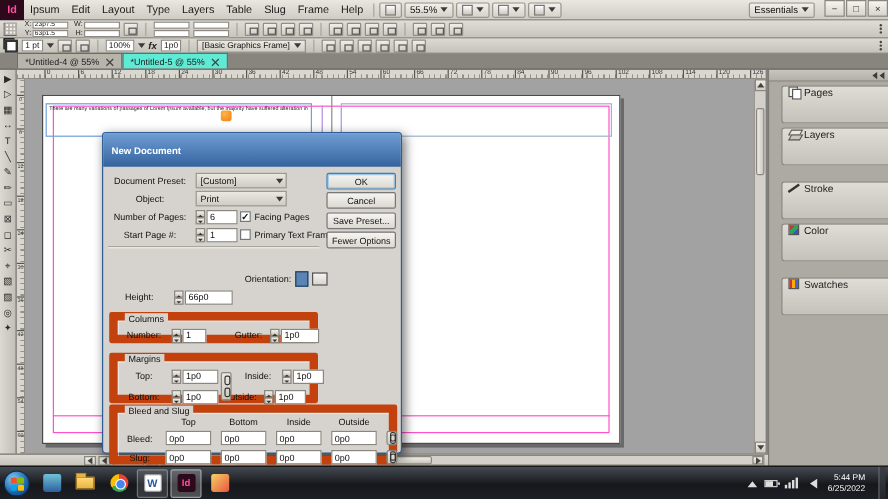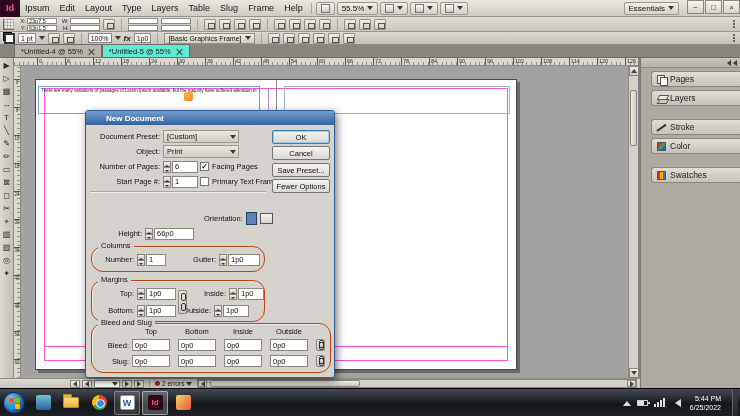--- a/index.html
+++ b/index.html
@@ -79,47 +79,47 @@
 .errdot{width:5px;height:5px;border-radius:50%;background:#cc2222;border:1px solid #7a1212;flex:none}
 .errtxt{white-space:nowrap;color:#222}
 #hscroll{flex:1;height:9px;margin:0 3px;background:#d3d0c9;border:1px solid #8a877f;position:relative}
 .hthumb{position:absolute;left:12px;top:0;width:150px;height:7px;background:linear-gradient(#f0eee8,#c9c6be);border:1px solid #8a877f;border-radius:2px}
 .hbtn{position:absolute;top:0;width:9px;height:7px;background:linear-gradient(#f0eee8,#cfccc4);border:1px solid #8a877f;display:flex;align-items:center;justify-content:center}
 
 #dock{position:absolute;left:640px;top:58px;width:100px;height:330px;background:#adaaa3;border-left:1px solid #7d7a74;z-index:4}
 #dock-header{height:10px;background:linear-gradient(#c9c6bf,#b3b0a9);border-bottom:1px solid #8f8c84;display:flex;justify-content:flex-end;align-items:center;padding-right:3px}
 .collapse{display:flex}
 .collapse i{width:0;height:0;border:3px solid transparent;border-right:4px solid #3a3a3a;margin-left:-1px}
-.dockbtn{height:16px;margin:3px 0 3px 10px;background:linear-gradient(#e0ddd6,#c5c2ba);border:1px solid #8a877f;border-right:none;border-radius:3px 0 0 3px;display:flex;align-items:center;gap:4px;padding-left:5px;font-size:8.5px;color:#1c1c1c}
+.dockbtn{height:32px;margin:3px 0 3px 10px;background:linear-gradient(#e0ddd6,#c5c2ba);border:1px solid #8a877f;border-right:none;border-radius:3px 0 0 3px;display:flex;gap:4px;padding-left:5px;font-size:8.5px;color:#1c1c1c}
 .dock-gap{height:7px}
 .pi{position:relative;width:9px;height:9px;flex:none}
 .pi-pages::before{content:"";position:absolute;left:0;top:0;width:6px;height:7px;background:#f4f2ec;border:1px solid #555}
 .pi-pages::after{content:"";position:absolute;left:3px;top:2px;width:6px;height:7px;background:#fff;border:1px solid #555}
 .pi-layers::before{content:"";position:absolute;left:1px;top:1px;width:8px;height:3px;background:#ece9e2;border:1px solid #555;transform:skewX(-30deg)}
 .pi-layers::after{content:"";position:absolute;left:1px;top:5px;width:8px;height:3px;background:#c9c6be;border:1px solid #555;transform:skewX(-30deg)}
 .pi-links::before{content:"";position:absolute;left:0;top:2px;width:5px;height:5px;border:1px solid #444;border-radius:50%}
 .pi-links::after{content:"";position:absolute;left:4px;top:2px;width:5px;height:5px;border:1px solid #444;border-radius:50%}
 .pi-stroke::before{content:"";position:absolute;left:0;top:7px;width:11px;height:2px;background:#333;transform:rotate(-35deg);transform-origin:left center}
 .pi-color{background:linear-gradient(135deg,#cc3333 0 34%,#33a055 34% 67%,#3355cc 67%);border:1px solid #555}
 .pi-swatches{background:linear-gradient(90deg,#c33 0 33%,#fa0 33% 66%,#46c 66%);border:1px solid #555}
 
 #dlg{position:absolute;left:85px;top:110px;width:250px;height:268px;z-index:10;background:#d6d3ce;border:1px solid #2f5e96;border-radius:3px;box-shadow:2px 3px 9px rgba(0,0,0,.55);font-size:7.5px}
-#dlg-title{height:14px;background:linear-gradient(#6f9dd3,#35639e);border-radius:2px 2px 0 0;color:#fff;font-weight:bold;font-size:8px;display:flex;align-items:center;padding-left:20px}
+#dlg-title{height:28px;background:linear-gradient(#6f9dd3,#35639e);border-radius:2px 2px 0 0;color:#fff;font-weight:bold;font-size:8px;display:flex;align-items:center;padding-left:7px}
 #dlg-body{position:relative;height:254px}
 .drow{position:absolute;display:flex;align-items:center;height:13px}
-.dlab{text-align:right;margin-right:3px;white-space:nowrap;flex:none}
+.dlab{text-align:center;margin-right:3px;white-space:nowrap;flex:none}
 .fld{background:#fff;border:1px solid #8a877f;height:12px;display:flex;align-items:center;padding:0 2px;font-size:7.5px;flex:none;overflow:hidden}
 .ddl{height:13px;background:linear-gradient(#eae8e1,#cfccc5);border:1px solid #9b988f;display:flex;align-items:center;padding:0 10px 0 3px;position:relative;flex:none}
 .ddl .caret-d{position:absolute;right:2px;top:4px;margin:0}
 .spin{width:8px;height:12px;display:flex;flex-direction:column;margin-right:1px;flex:none}
 .spin i{flex:1;background:linear-gradient(#f2f0ea,#cfccc4);border:1px solid #8a877f;position:relative}
 .spin .su::after{content:"";position:absolute;left:1px;top:1px;border:2px solid transparent;border-bottom:2px solid #333}
 .spin .sd::after{content:"";position:absolute;left:1px;top:2px;border:2px solid transparent;border-top:2px solid #333}
 .cb{width:9px;height:9px;background:#fff;border:1px solid #777;display:flex;align-items:center;justify-content:center;font-size:8px;font-weight:bold;color:#111;margin-right:3px;flex:none;line-height:8px}
-.group{position:absolute;border:1px solid #c2410c;border-radius:12px;box-shadow:inset 1px 1px 0 rgba(255,255,255,.55)}
+.group{position:absolute;border:7px solid #c2410c;border-radius:2px;box-shadow:inset 1px 1px 0 rgba(255,255,255,.55)}
 .glabel{position:absolute;top:-6px;left:6px;background:#d6d3ce;padding:0 3px;white-space:nowrap}
 .groove{position:absolute;border-top:1px solid #a9a69e;border-bottom:1px solid #efede7;height:2px}
 .btn{position:absolute;left:186px;width:58px;height:14px;background:linear-gradient(#f5f4f1,#dcd9d2);border:1px solid #777;border-radius:2px;display:flex;align-items:center;justify-content:center;font-size:7.5px;white-space:nowrap}
 .btn.default{border:1px solid #3c7fb1;box-shadow:inset 0 0 0 1px #9cc7e8}
 .chainv{position:absolute;width:9px;background:linear-gradient(#ece9e2,#cbc8c0);border:1px solid #8a877f;border-radius:2px}
 .chainv::before,.chainv::after{content:"";position:absolute;left:2px;width:3px;height:6px;border:1px solid #333;border-radius:2px}
 .chainv::before{top:2px}
 .chainv::after{bottom:2px}
 .orient{width:11px;height:13px;border:1px solid #555;background:linear-gradient(#f5f4f1,#d8d5ce);margin-right:3px;flex:none}
 .orient.land{width:13px;height:11px}

